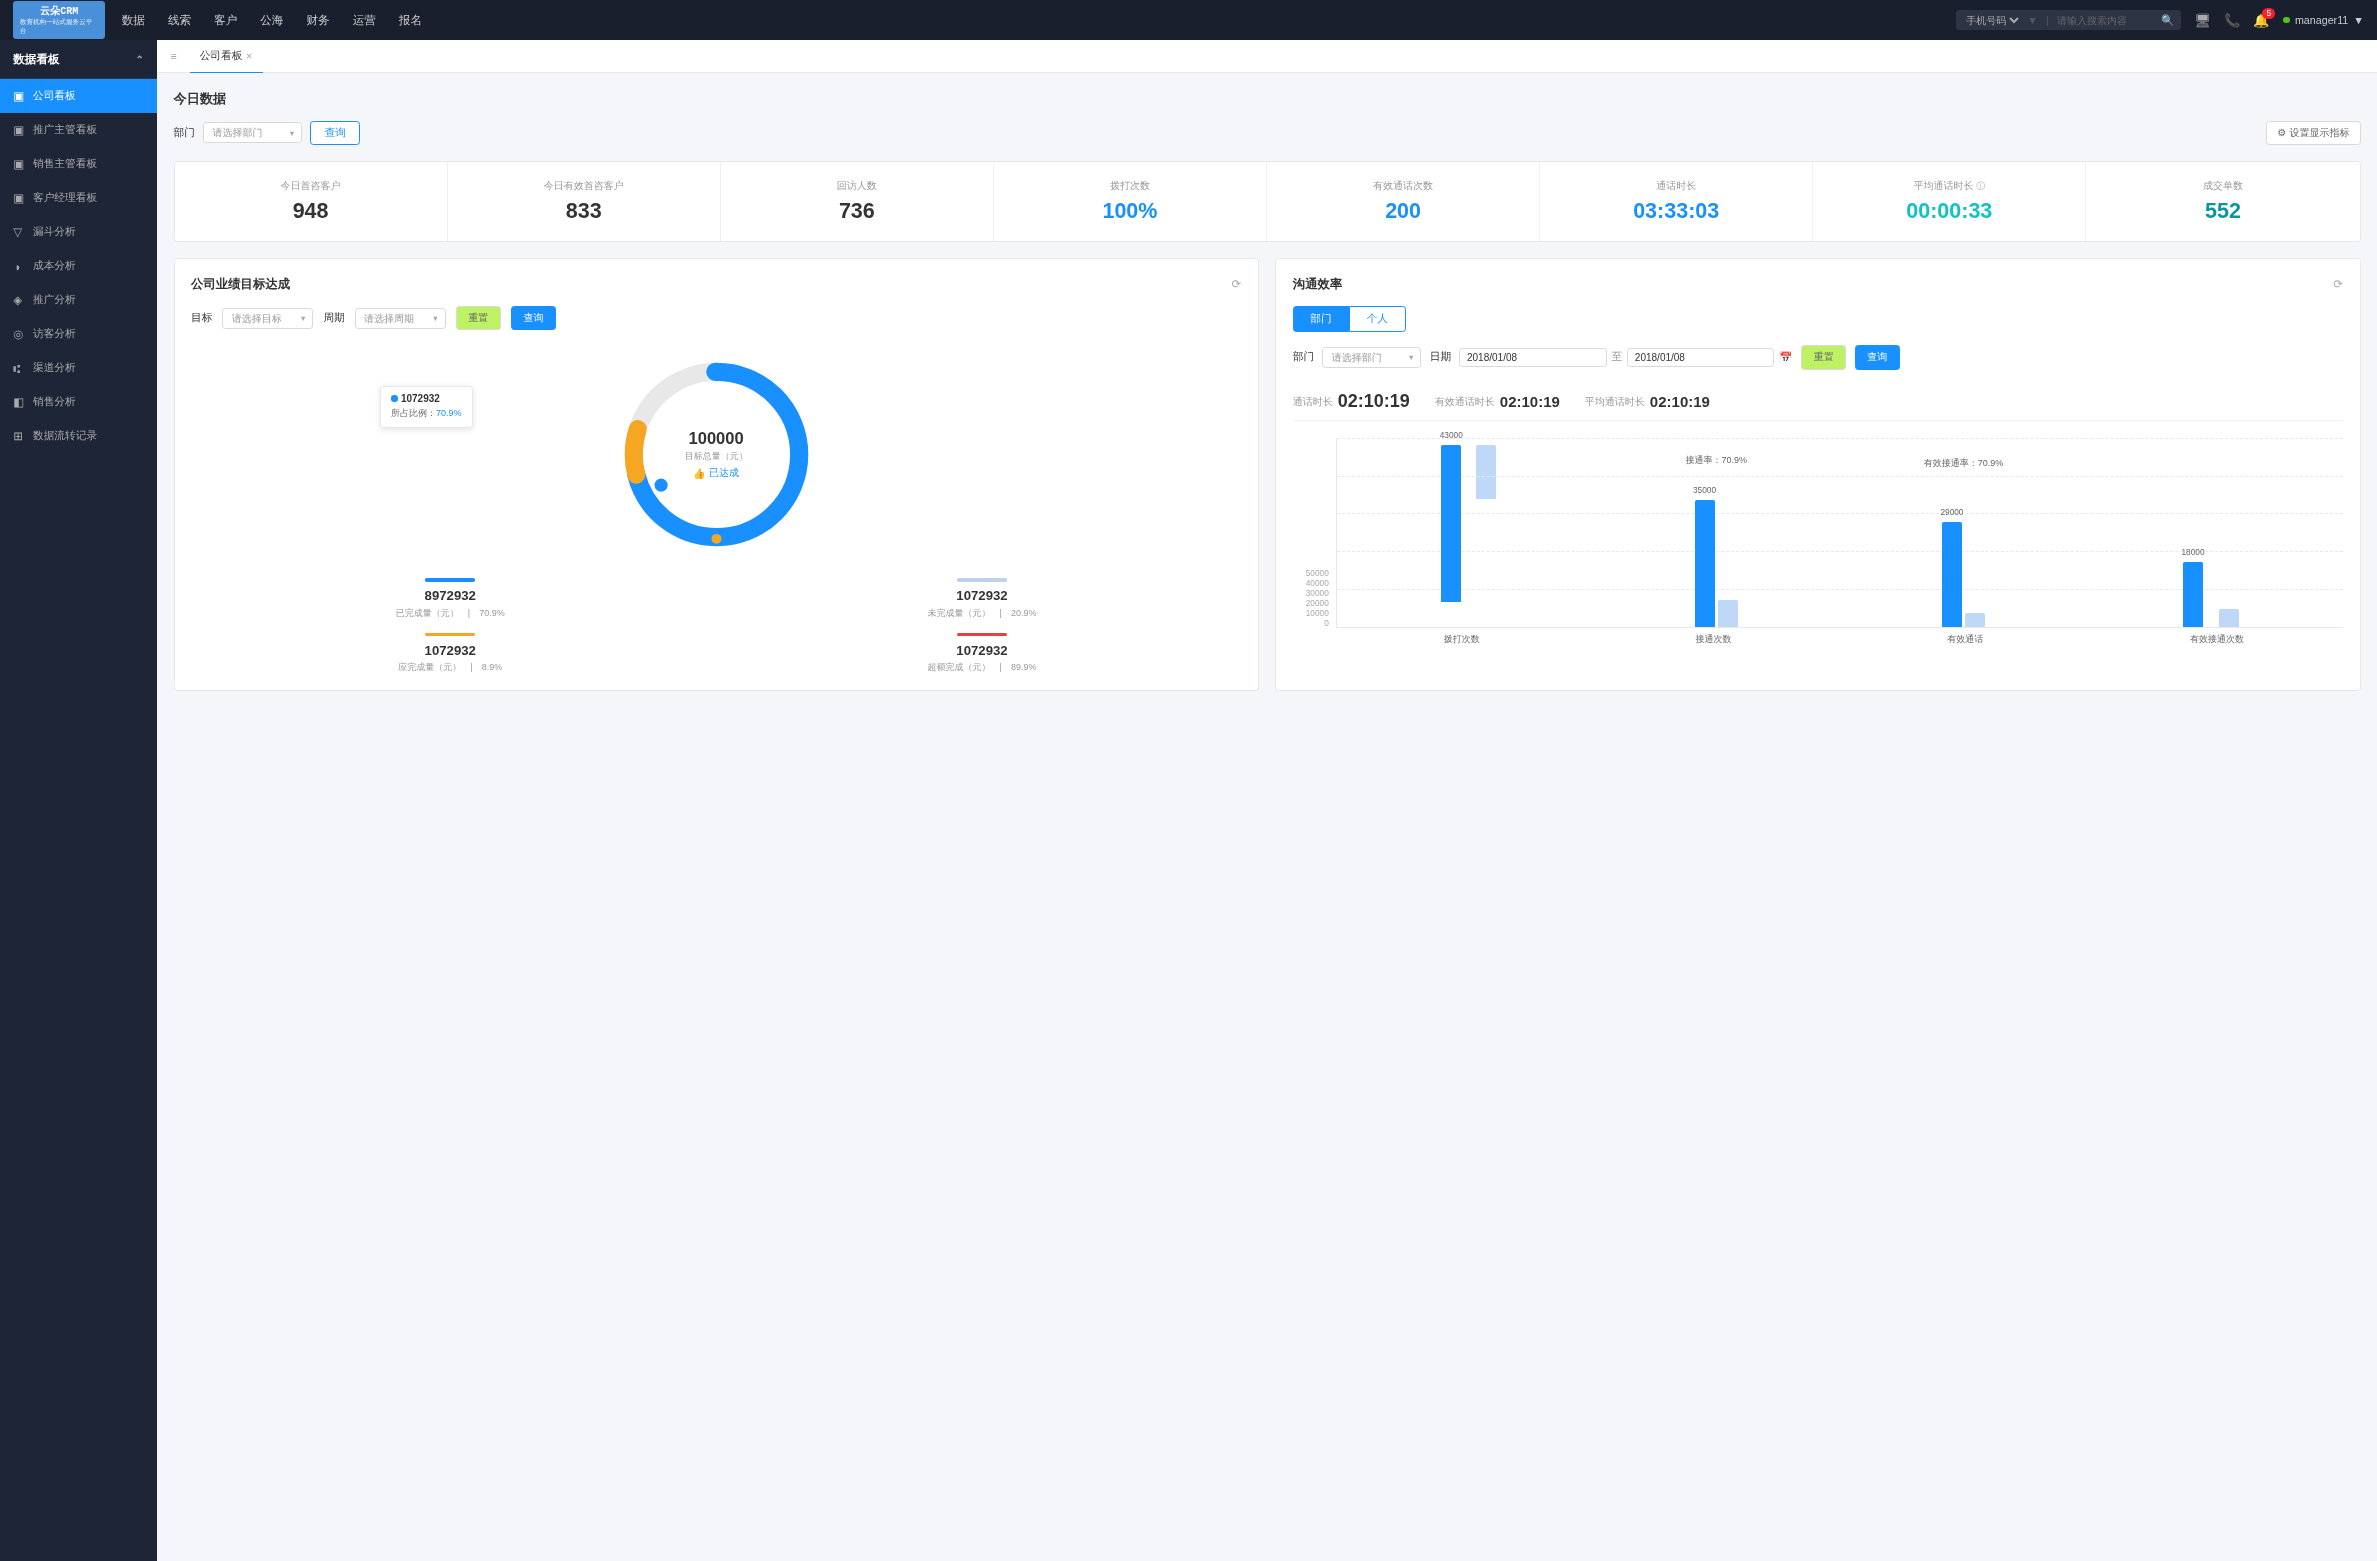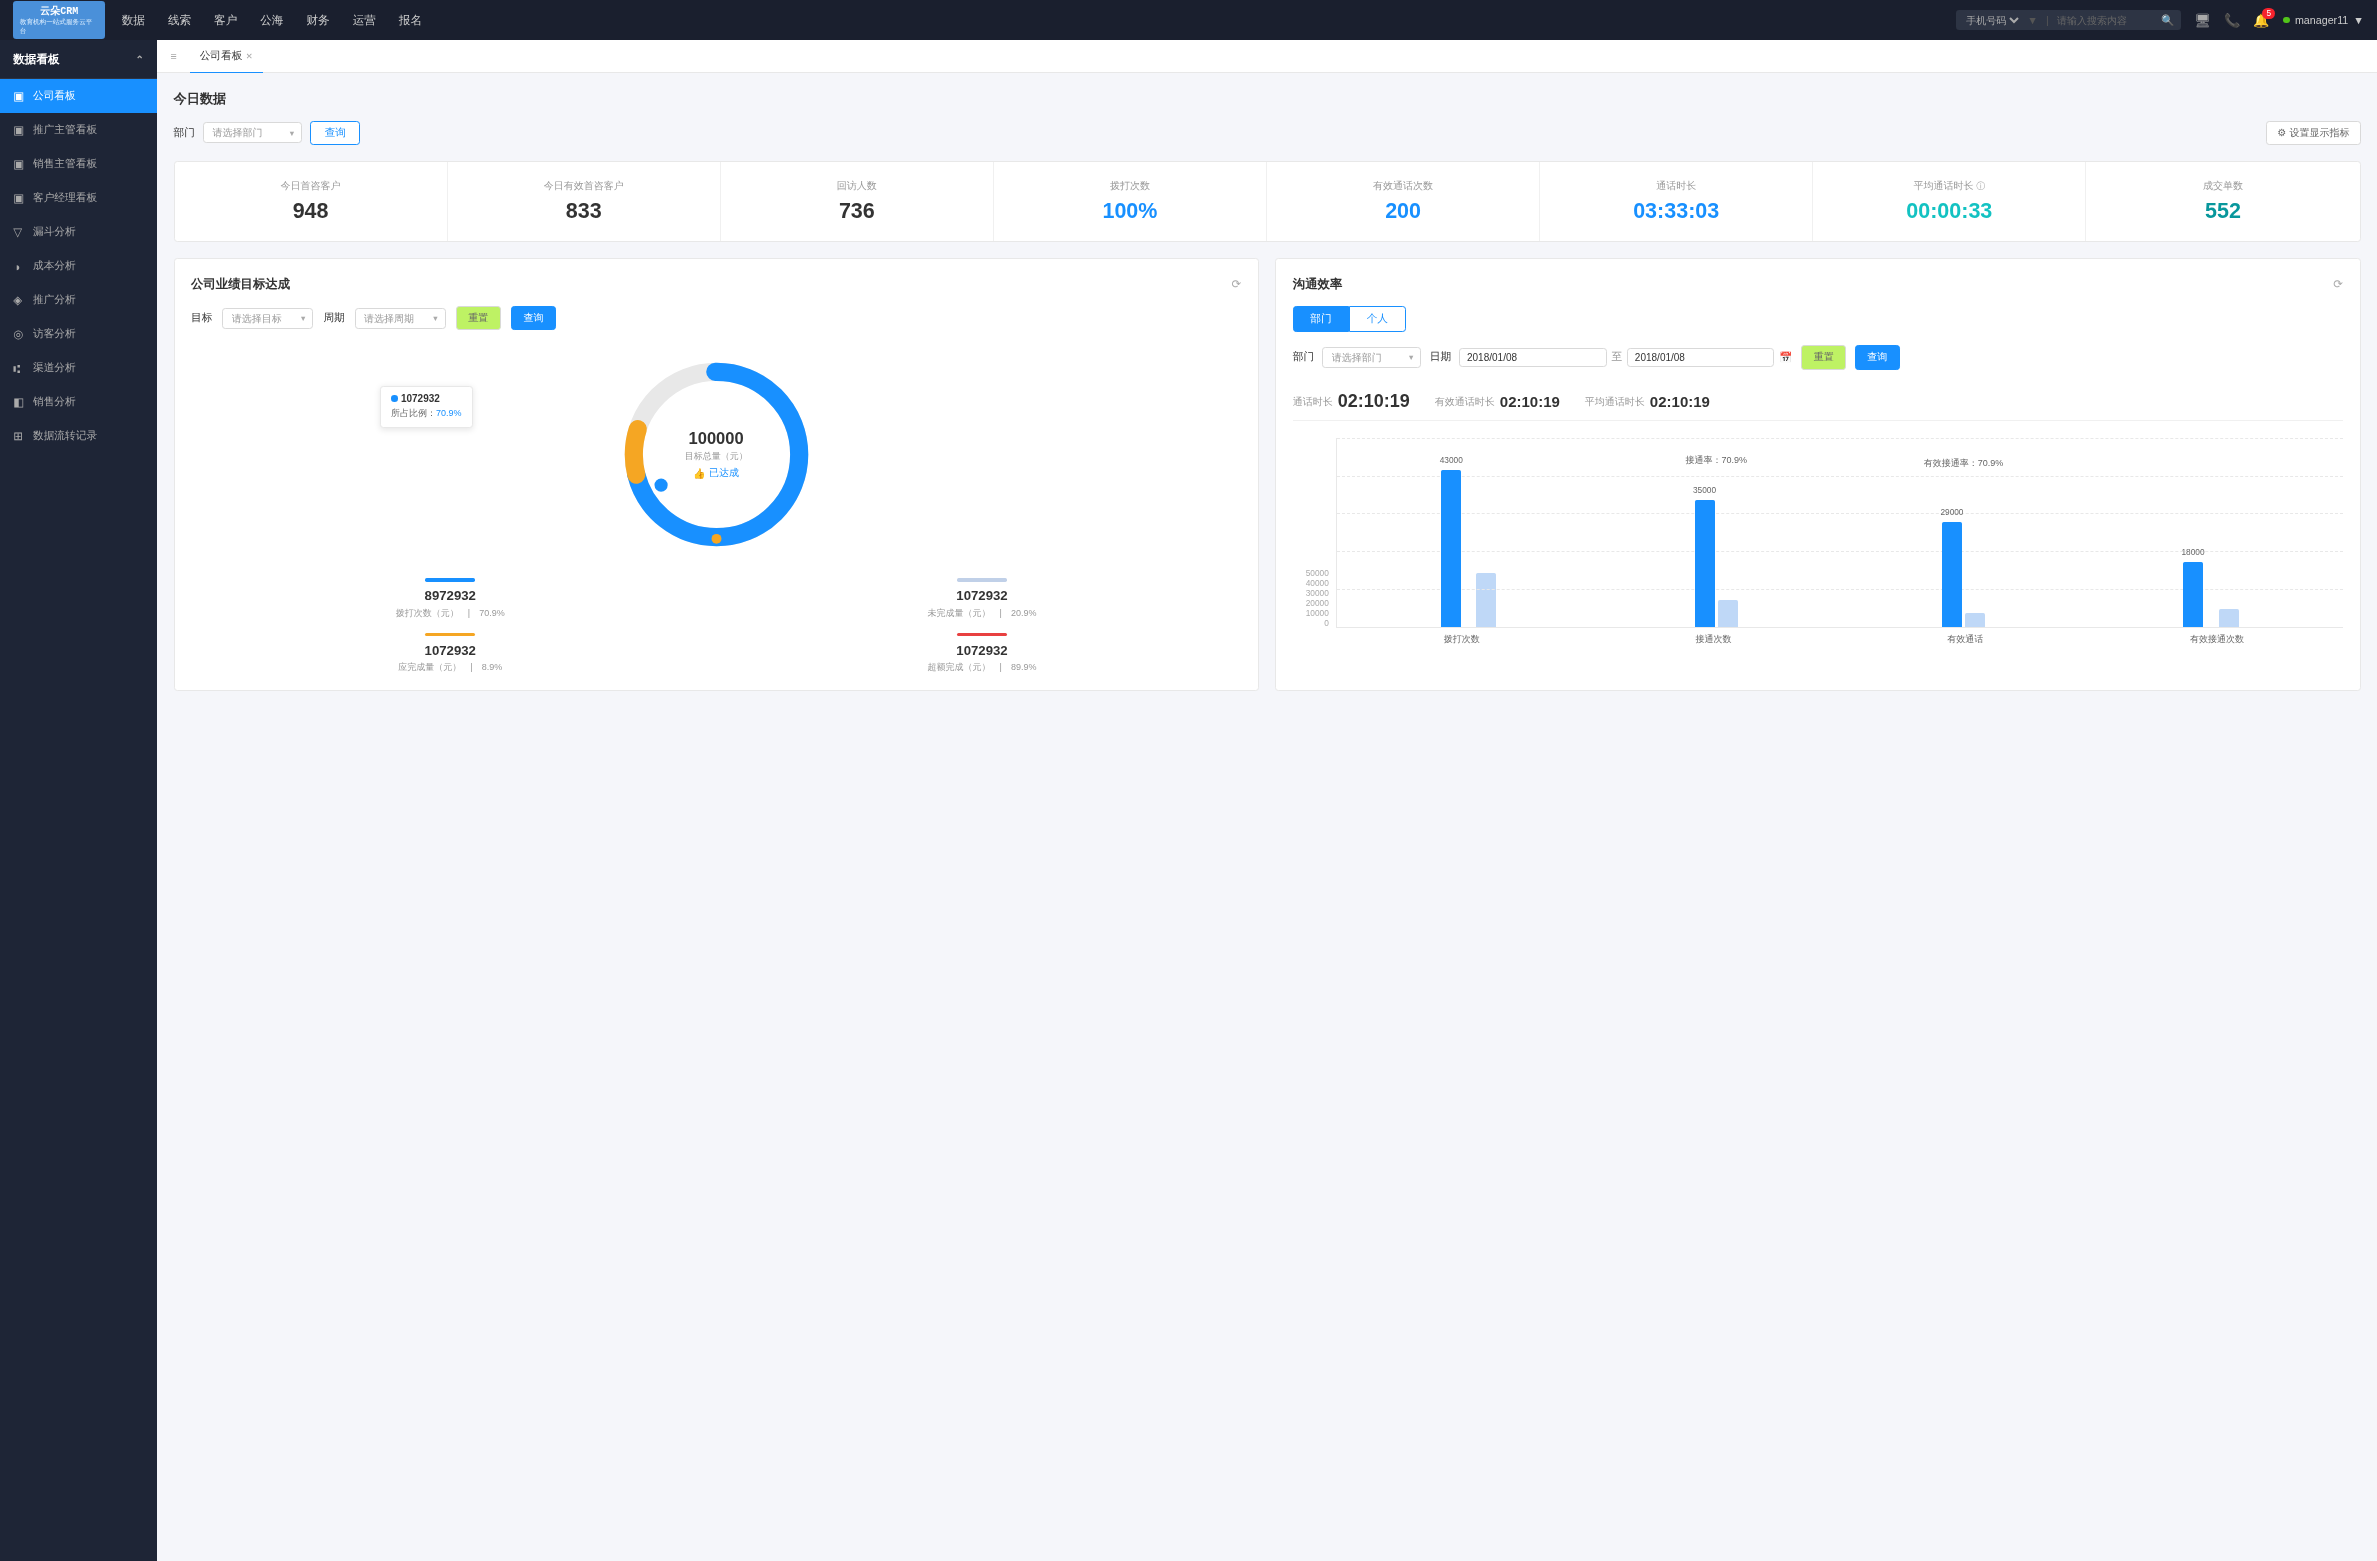--- a/index.html
+++ b/index.html
@@ -618,21 +618,21 @@
                 <span>已达成</span>
               </div>
             </div>
           </div>
 
           <div class="goal-stats">
             <div class="goal-stat-item">
               <div class="goal-stat-bar" style="background:#1890ff;"></div>
               <div class="goal-stat-num">8972932</div>
               <div class="goal-stat-desc">
-                <span>拨打次数（元）</span>
+                <span>已完成量（元）</span>
                 <span>|</span>
                 <span>70.9%</span>
               </div>
             </div>
             <div class="goal-stat-item">
               <div class="goal-stat-bar" style="background:#c0d0e8;"></div>
               <div class="goal-stat-num">1072932</div>
               <div class="goal-stat-desc">
                 <span>未完成量（元）</span>
                 <span>|</span>
@@ -720,21 +720,21 @@
 
                 <div style="position:absolute;left:0;right:0;top:0%;border-top:0.8px dashed #e8e8e8;"></div>
                 <div style="position:absolute;left:0;right:0;top:20%;border-top:0.8px dashed #e8e8e8;"></div>
                 <div style="position:absolute;left:0;right:0;top:40%;border-top:0.8px dashed #e8e8e8;"></div>
                 <div style="position:absolute;left:0;right:0;top:60%;border-top:0.8px dashed #e8e8e8;"></div>
                 <div style="position:absolute;left:0;right:0;top:80%;border-top:0.8px dashed #e8e8e8;"></div>
 
                 <div style="display:flex;align-items:flex-end;height:100%;padding:0 8.3px;">
 
                   <div style="flex:1;display:flex;flex-direction:column;align-items:center;">
-                    <div style="display:flex;align-items:flex-end;gap:15px;height:182px;">
+                    <div style="display:flex;gap:15px;height:182px;">
                       <div style="position:relative;">
                         <div style="width:20px;height:157px;background:#1890ff;border-radius:1.7px 1.7px 0 0;"></div>
                         <span style="position:absolute;top:-15px;left:50%;transform:translateX(-50%);font-size:8.3px;color:#666;white-space:nowrap;">43000</span>
                       </div>
                       <div style="width:20px;height:54px;background:#bfd8f7;border-radius:1.7px 1.7px 0 0;"></div>
                     </div>
                   </div>
 
                   <div style="flex:1;display:flex;flex-direction:column;align-items:center;">
                     <div style="position:relative;margin-bottom:3.3px;">

